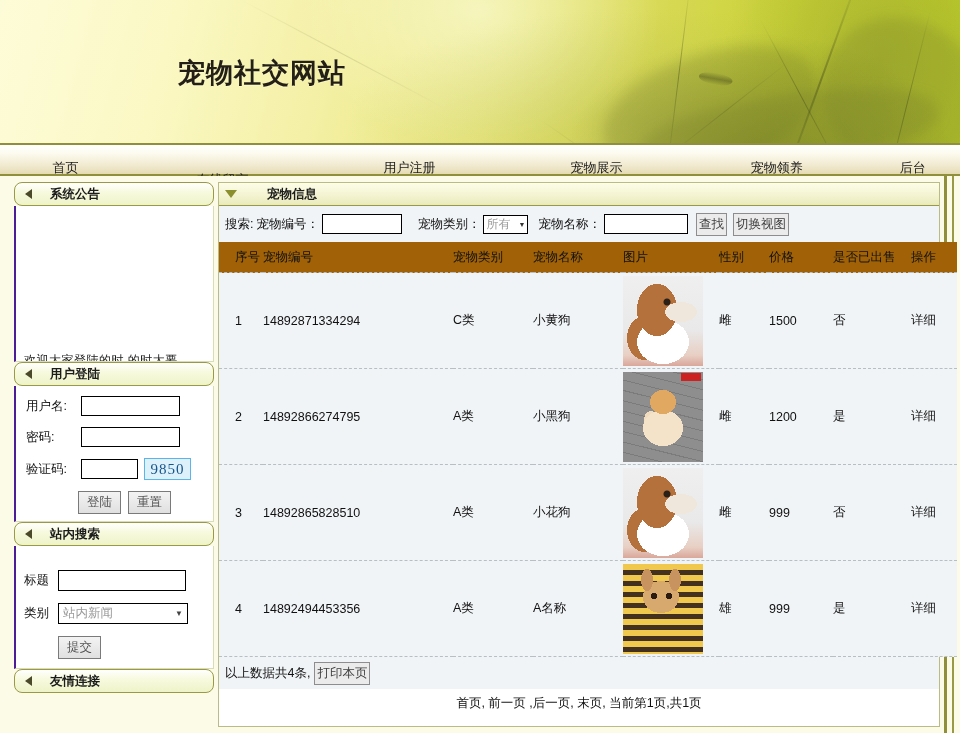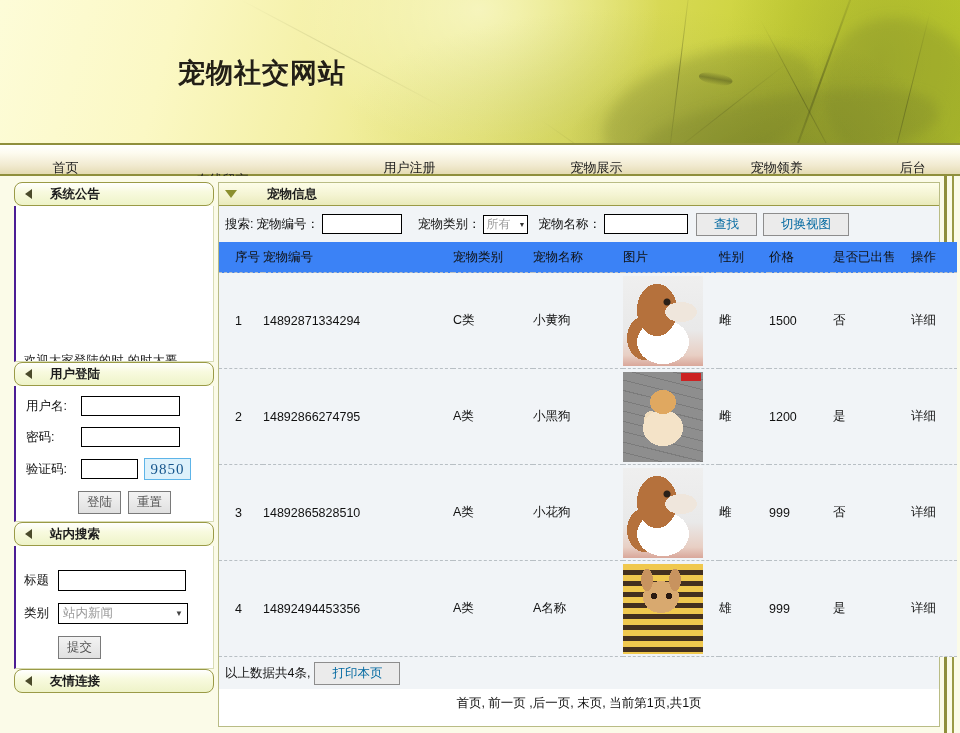--- a/index.html
+++ b/index.html
@@ -295,32 +295,32 @@
     justify-content: space-between;
     padding: 0 2px;
     margin-right: 10px;
     cursor: pointer;
   }
   .minisel .caret { font-size: 7px; color: #333; }
   .gbtn {
     box-sizing: border-box;
     border: 1px solid #8d8d8d;
     background: #ebebeb;
-    color: #0369a1;
-    font-size: 12.5px;
-    padding: 2px 17px;
+    color: #404040;
+    font-size: 12.5px;
+    padding: 2px 2px;
     margin-right: 6px;
     cursor: pointer;
     font-family: "Liberation Sans", sans-serif;
   }
 
   
   .tbl { width: 100%; border-collapse: collapse; table-layout: fixed; }
   .tbl thead th {
-    background: #3b82f6;
+    background: #a16207;
     font-size: 12.5px;
     font-weight: normal;
     color: #111;
     text-align: left;
     height: 30px;
     padding: 0;
     border-bottom: 1px dashed #b8bfc4;
   }
   .tbl tbody td {
     background: #f1f4f7;

